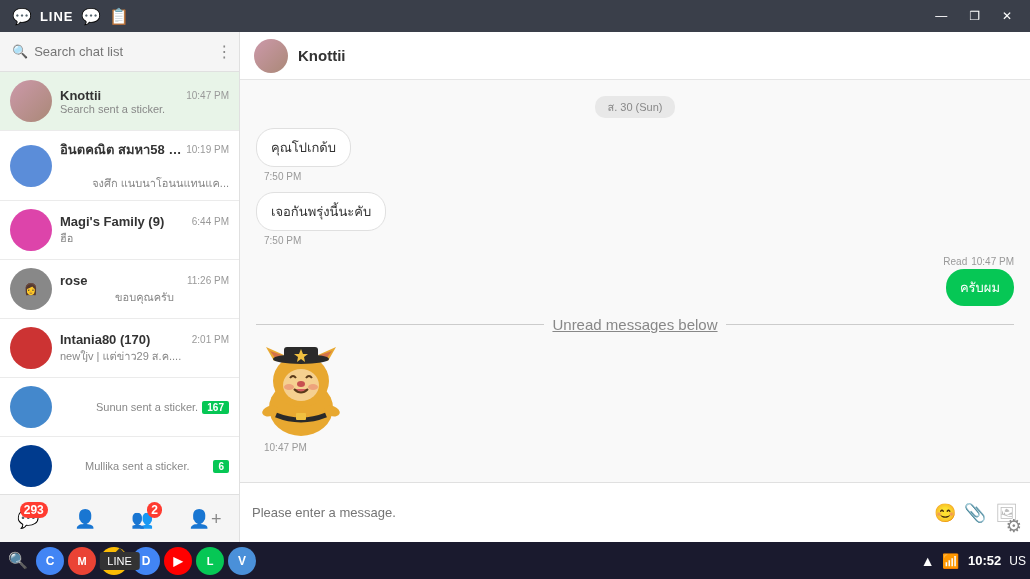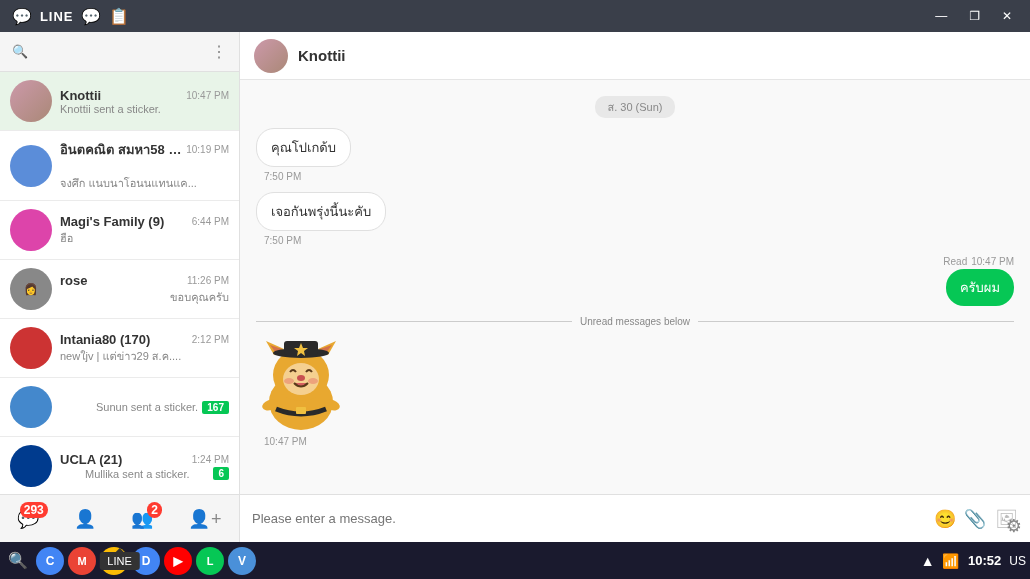--- a/index.html
+++ b/index.html
@@ -319,40 +319,41 @@
       align-items: center;
       gap: 8px;
       align-self: stretch;
     }
     .unread-line {
       flex: 1;
       height: 1px;
       background: #ccc;
     }
     .unread-text {
-      font-size: 10px;
+      font-size: 15px;
       color: #888;
+      text-decoration: underline;
     }
 
     .sticker-wrap {
       display: flex;
       flex-direction: column;
       align-items: flex-start;
       gap: 4px;
     }
     
     .sticker-time {
       font-size: 10px;
       color: #999;
       margin-left: 8px;
     }
 
     
     .input-area {
-      height: 48px;
+      height: 60px;
       display: flex;
       align-items: center;
       padding: 0 12px;
       border-top: 1px solid #e0e0e0;
       gap: 8px;
       background: white;
     }
     .message-input {
       flex: 1;
       border: none;
@@ -444,49 +445,50 @@
     <span class="titlebar-control">✕</span>
   </div>
 </div>
 
 <div class="app-container">
 
   <div class="sidebar">
 
     <div class="search-bar">
       <span class="search-icon-wrap">🔍</span>
+      <input class="search-input" type="text" placeholder="Search chat list" style="">
       <span class="more-btn">⋮</span>
     </div>
 
     <div class="chat-list" id="chat-list-container">
     <div class="chat-item" style="background: rgb(232, 244, 232);">
       <div class="avatar av-knottii">
         
       </div>
       <div class="chat-info">
         <div class="chat-header">
           <span class="chat-name">Knottii</span>
           <span class="chat-time">10:47 PM</span>
         </div>
         <div style="display:flex;align-items:center;justify-content:space-between;">
-          <span class="chat-preview">Knottii sent a sticker.</span>
+          <span class="chat-preview">Search sent a sticker.</span>
 
         </div>
       </div>
     </div>
         <div class="chat-item">
       <div class="avatar av-group1">
         
       </div>
       <div class="chat-info">
         <div class="chat-header">
           <span class="chat-name">อินตคณิต สมหา58 (39)</span>
           <span class="chat-time">10:19 PM</span>
         </div>
-        <div style="display:flex;align-items:center;justify-content:flex-start;margin-top:14px;">
+        <div style="display:flex;align-items:center;justify-content:flex-end;margin-top:14px;">
           <span class="chat-preview">จงศึก แนบนาโอนนแทนแค...</span>
 
         </div>
       </div>
     </div>
         <div class="chat-item">
       <div class="avatar av-magi">
         
       </div>
       <div class="chat-info">
@@ -502,34 +504,34 @@
     </div>
         <div class="chat-item">
       <div class="avatar av-rose">
         <span style="font-size:11px;">👩</span>
       </div>
       <div class="chat-info">
         <div class="chat-header">
           <span class="chat-name">rose</span>
           <span class="chat-time">11:26 PM</span>
         </div>
-        <div style="display:flex;align-items:center;justify-content:flex-end;">
+        <div style="display:flex;align-items:center;justify-content:center;">
           <span class="chat-preview">ขอบคุณครับ</span>
 
         </div>
       </div>
     </div>
         <div class="chat-item">
       <div class="avatar av-intania">
         
       </div>
       <div class="chat-info">
         <div class="chat-header">
           <span class="chat-name">Intania80 (170)</span>
-          <span class="chat-time">2:12 PM</span>
+          <span class="chat-time">2:01 PM</span>
         </div>
         <div style="display:flex;align-items:center;justify-content:space-between;">
           <span class="chat-preview">newใjv | แต่ข่าว29 ส.ค....</span>
 
         </div>
       </div>
     </div>
         <div class="chat-item">
       <div class="avatar av-family">
         
@@ -539,24 +541,20 @@
           <span class="chat-preview">Sunun sent a sticker.</span>
           <span class="badge">167</span>
         </div>
       </div>
     </div>
         <div class="chat-item">
       <div class="avatar av-ucla">
         
       </div>
       <div class="chat-info">
-        <div class="chat-header">
-          <span class="chat-name">UCLA (21)</span>
-          <span class="chat-time">1:24 PM</span>
-        </div>
         <div style="display:flex;align-items:center;justify-content:space-between;margin-left:25px;">
           <span class="chat-preview">Mullika sent a sticker.</span>
           <span class="badge">6</span>
         </div>
       </div>
     </div>
         <div class="chat-item">
       <div class="avatar av-class">
         
       </div>

